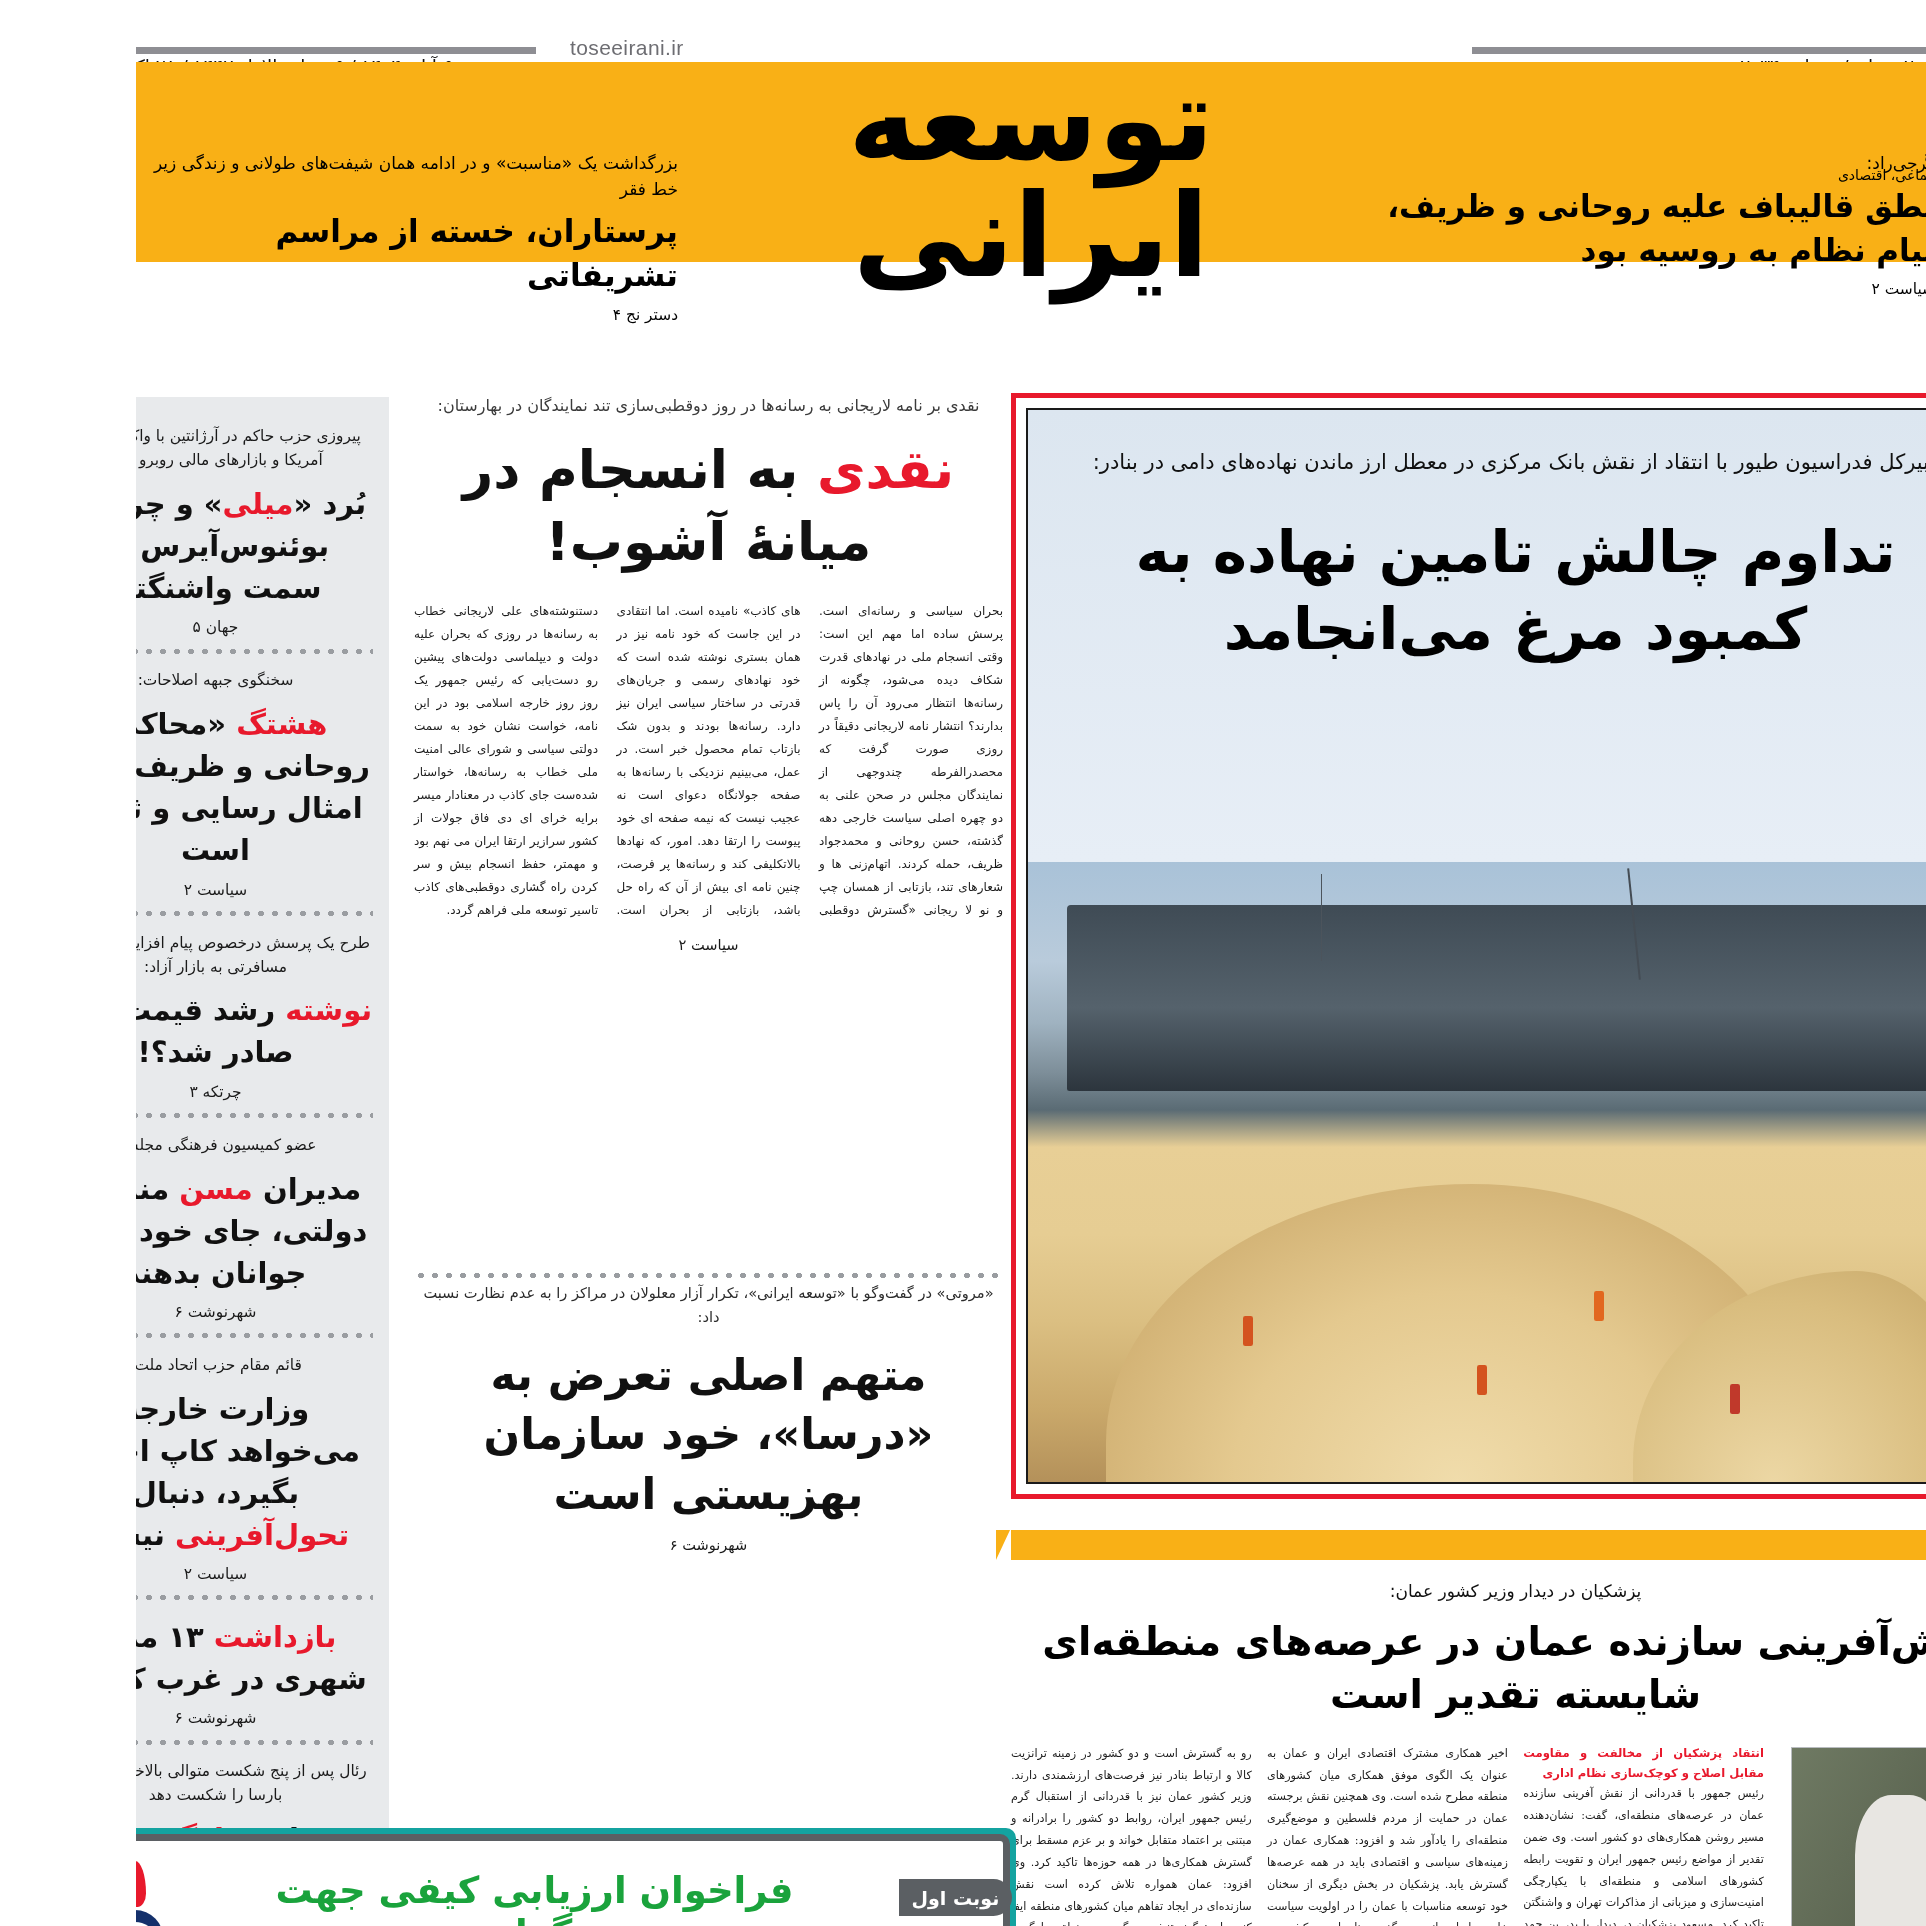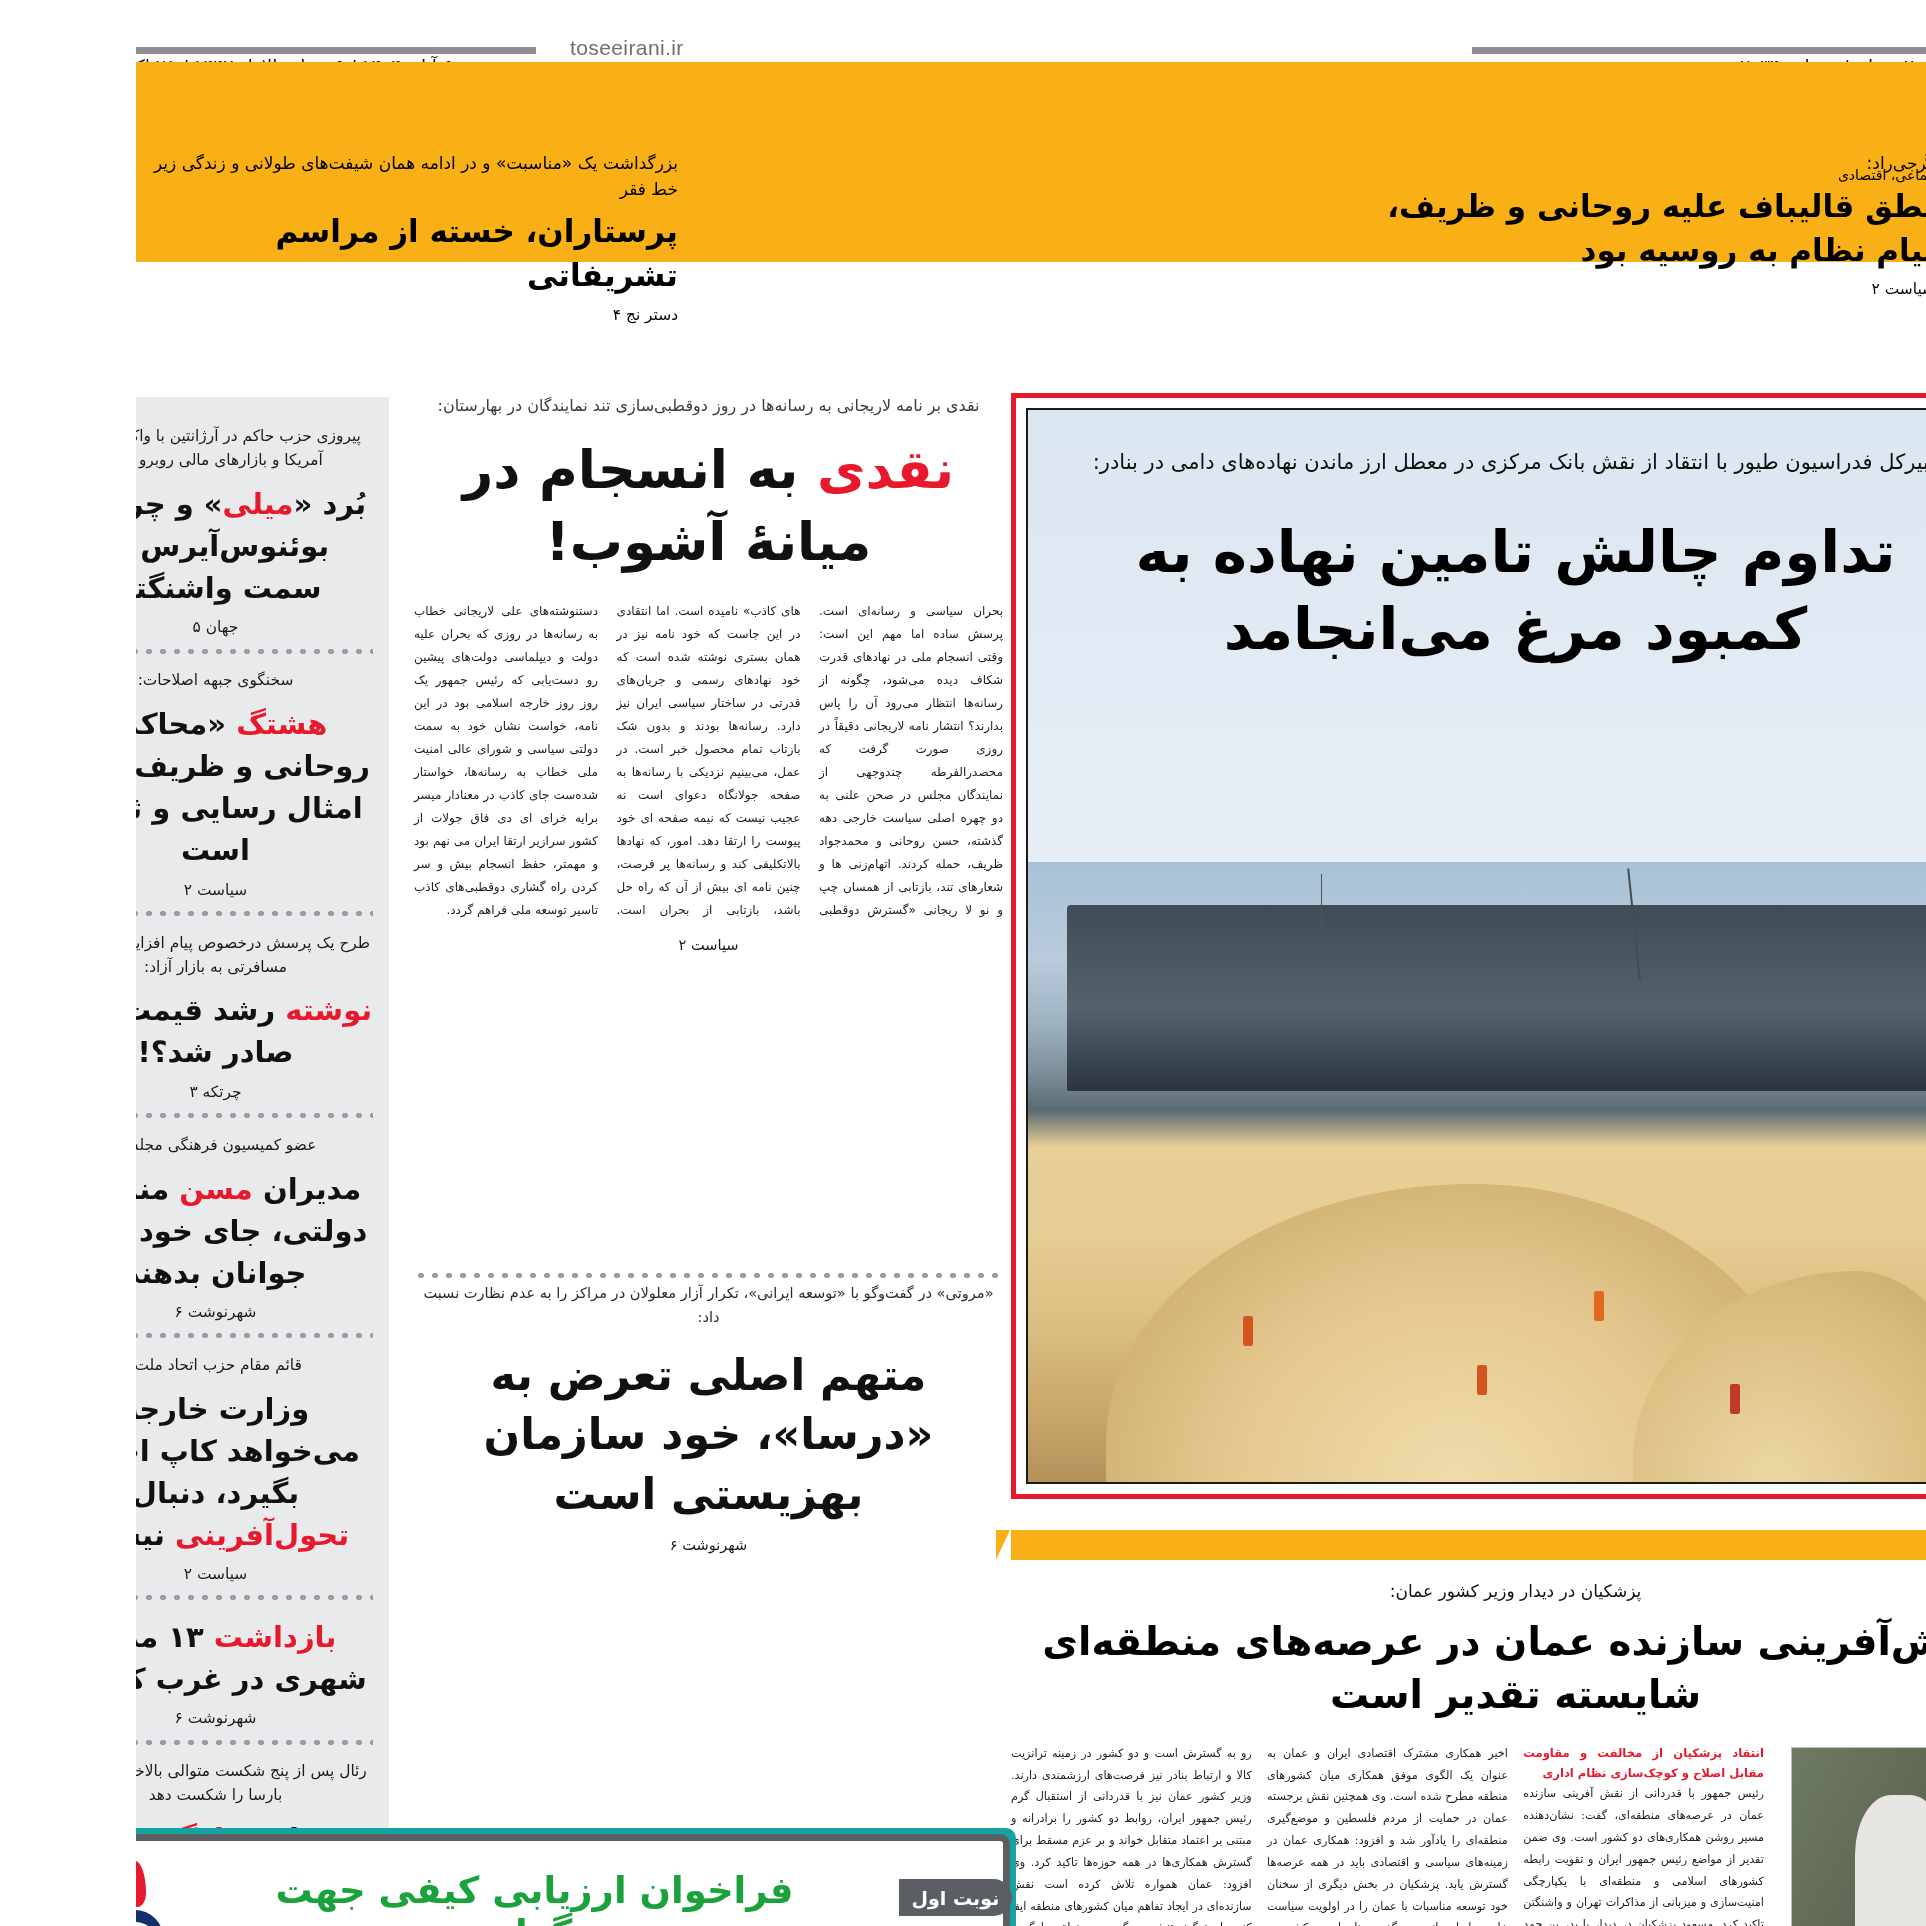--- a/index.html
+++ b/index.html
@@ -337,20 +337,23 @@
   <div class="topline-wrap">
     <div class="rule-left"></div>
     <div class="rule-right"></div>
     <div class="site-url">toseeirani.ir</div>
     <div class="date-line">سه‌شنبه ۶ آبان ۱۴۰۴ / ۶ جمادی‌الاول ۱۴۴۷ / ۲۸ اکتبر ۲۰۲۵</div>
     <div class="price-line">قیمت ۲۰۰۰ تومان / شماره ۲۰۳۴</div>
   </div>
 
   <div class="masthead">
 
+    <div class="logo-block">
+      <div class="logo-script">توسعه ایرانی</div>
+    </div>
     <div class="logo-sub">
       <div>روزنامه صبح</div>
       <div>سیاسی، اجتماعی، اقتصادی</div>
     </div>
 
     <div class="mast-side right">
       <div class="mast-kicker">فرجی‌راد:</div>
       <div class="mast-head">نطق قالیباف علیه روحانی و ظریف، پیام نظام به روسیه بود</div>
       <div class="mast-page">سیاست ۲</div>
     </div>

